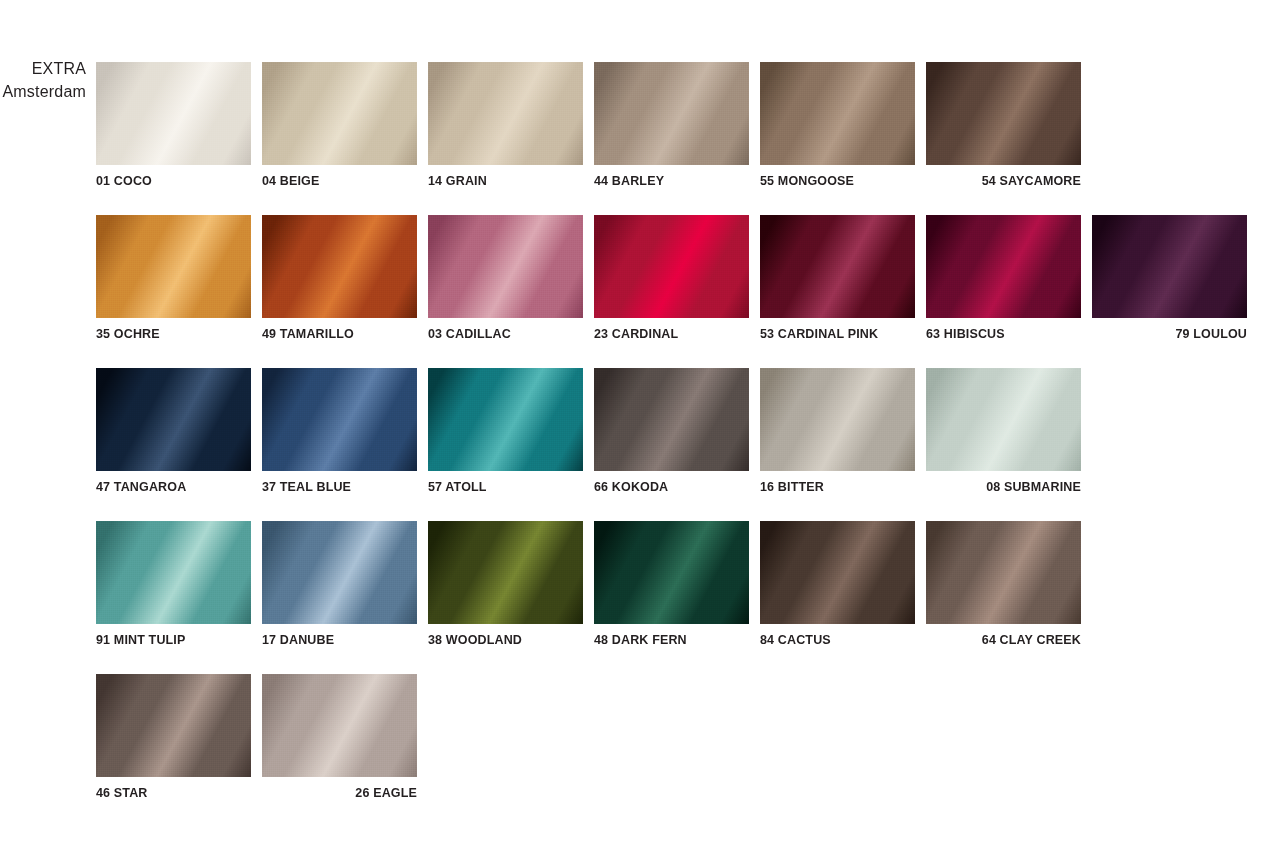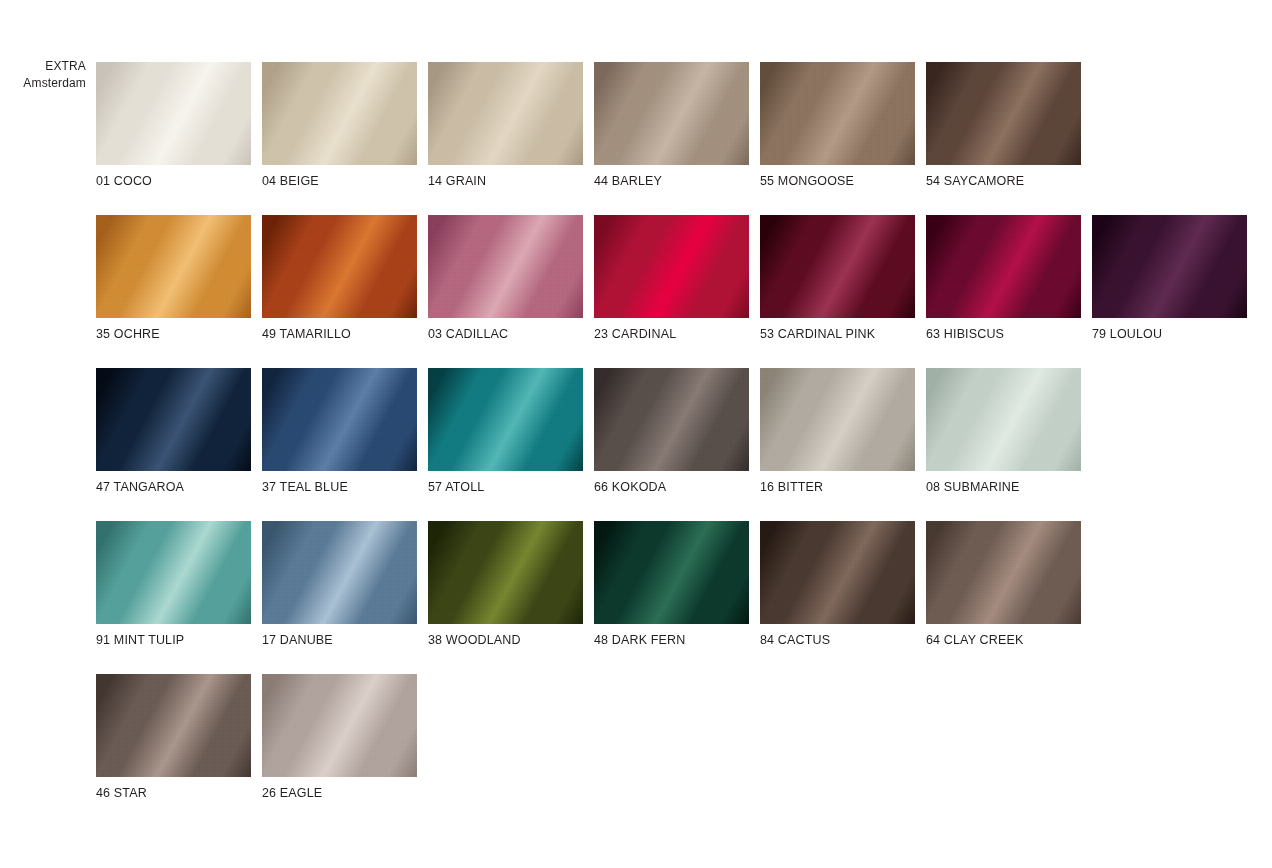--- a/index.html
+++ b/index.html
@@ -27,43 +27,44 @@
   
   #brand {
     position: absolute;
     left: 0;
     top: 58px;
     width: 86px;
     text-align: right;
     line-height: 1.42;
   }
   #brand .brand-line {
-    font-size: 12px;
+    font-size: 16px;
     letter-spacing: 0.012em;
     color: #231f20;
     white-space: nowrap;
   }
 
   
   #grid {
     position: absolute;
     left: 96px;
     top: 62px;
     width: 1160px;
   }
   .swatch-row {
     display: flex;
     margin-bottom: 27px;
   }
   .swatch-cell {
     width: 155px;
     margin-right: 11px;
     flex: 0 0 auto;
-  }
-  .swatch-cell:last-child { margin-right: 10px; }
+    font-weight: bold;
+  }
+  .swatch-cell:last-child { margin-right: 10px; text-align: right; }
 
   .swatch-chip {
     width: 155px;
     height: 103px;
     display: block;
     position: relative;
     overflow: hidden;
     background: #cccccc;
   }
   

